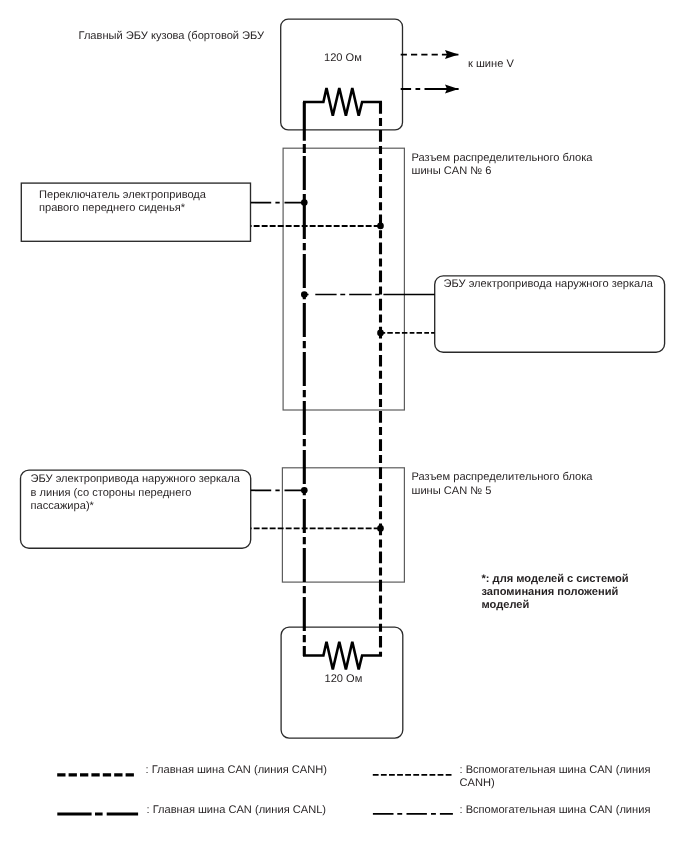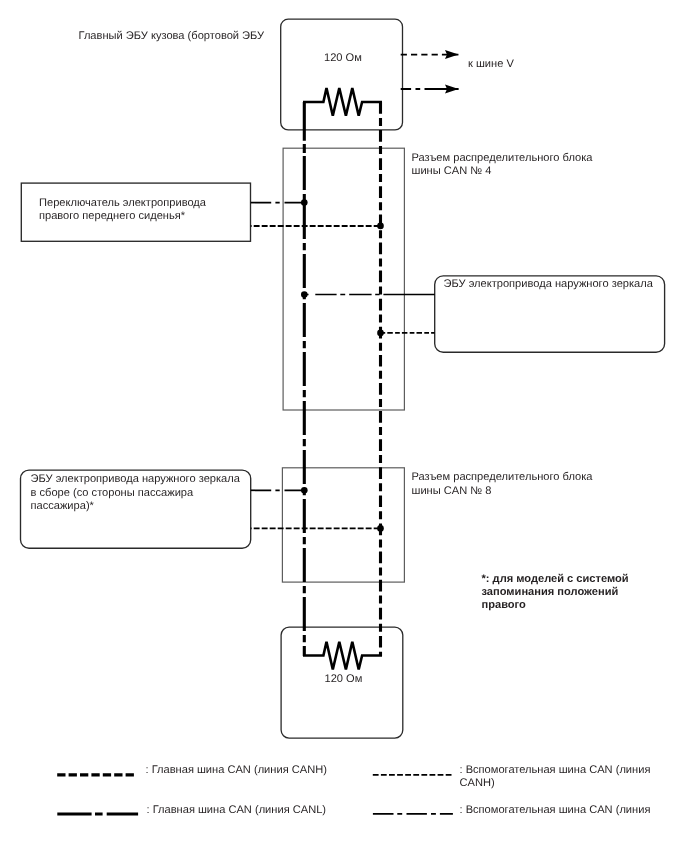--- a/index.html
+++ b/index.html
@@ -71,47 +71,47 @@
   <div class="lbl" style="left:78.5px;top:30px;">
     <div>Главный ЭБУ кузова (бортовой ЭБУ</div>
   </div>
 
   <div class="lbl" style="left:324px;top:51.7px;">120 Ом</div>
 
   <div class="lbl" style="left:468px;top:57.9px;">к шине V</div>
 
   <div class="lbl" style="left:411.5px;top:152px;">
     <div>Разъем распределительного блока</div>
-    <div>шины CAN № 4</div>
+    <div>шины CAN № 6</div>
   </div>
 
   <div class="lbl" style="left:411.5px;top:471.1px;">
     <div>Разъем распределительного блока</div>
-    <div>шины CAN № 8</div>
+    <div>шины CAN № 5</div>
   </div>
 
-  <div class="lbl" style="left:39px;top:188.7px;margin-top:8px;">
+  <div class="lbl" style="left:39px;top:188.7px;">
     <div>Переключатель электропривода</div>
     <div>правого переднего сиденья*</div>
   </div>
 
   <div class="lbl" style="left:443.5px;top:278.3px;">
     <div>ЭБУ электропривода наружного зеркала</div>
   </div>
 
   <div class="lbl" style="left:30.5px;top:473.3px;">
     <div>ЭБУ электропривода наружного зеркала</div>
-    <div>в сборе (со стороны пассажира</div>
+    <div>в линия (со стороны переднего</div>
     <div>пассажира)*</div>
   </div>
 
   <div class="lbl" style="left:481.5px;top:572.5px;font-weight:bold;">
     <div>*: для моделей с системой</div>
     <div>запоминания положений</div>
-    <div>правого</div>
+    <div>моделей</div>
   </div>
 
 
   <div class="lbl" style="left:324.5px;top:672.5px;">120 Ом</div>
 
   <div class="lbl" style="left:146.5px;top:804.2px;">: Главная шина CAN (линия CANL)</div>
   <div class="lbl" style="left:145.5px;top:764.2px;">: Главная шина CAN (линия CANH)</div>
   <div class="lbl" style="left:459.5px;top:763.7px;">
     <div>: Вспомогательная шина CAN (линия</div>
     <div>CANH)</div>

